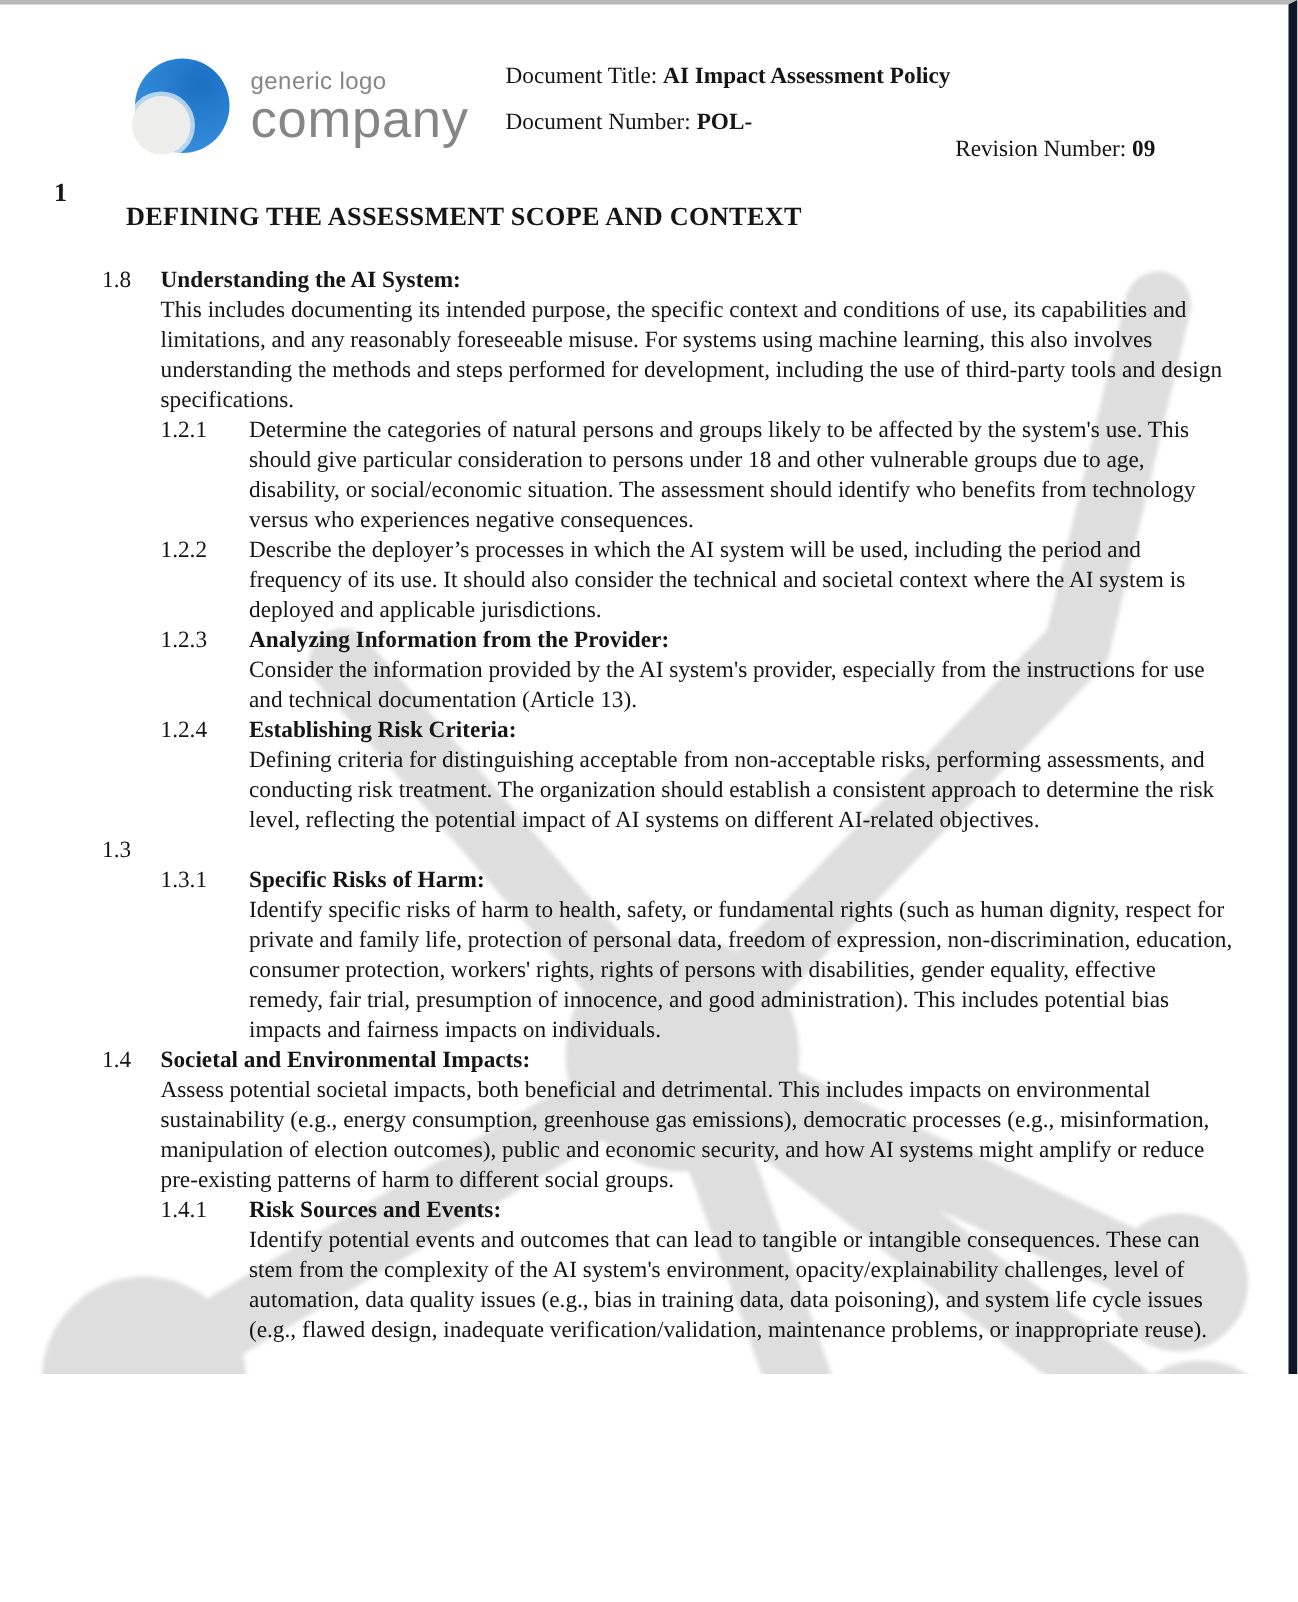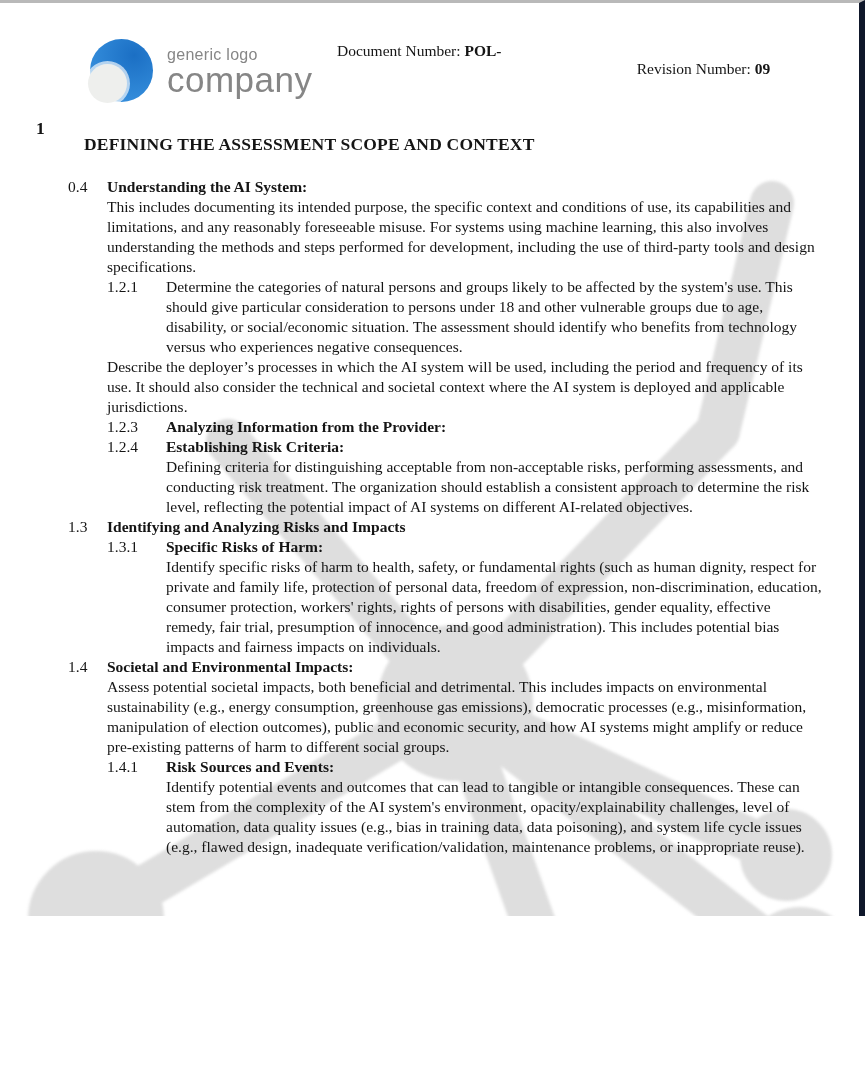--- a/index.html
+++ b/index.html
@@ -15,21 +15,21 @@
   .hdr { position:absolute; left:0; top:0; width:100%; z-index:2; }
   .logo-mark { position:absolute; left:90px; top:36px; width:63px; height:63px; border-radius:50%;
     background:radial-gradient(circle at 70% 26%, #1b6fc4 0%, #2e86d6 55%, #3f97e2 100%); }
   .logo-inner { position:absolute; left:-2px; top:25px; width:39px; height:39px; border-radius:50%;
     background:#eeefed; box-shadow:0 0 0 3px rgba(255,255,255,.65); }
   .logo-text { position:absolute; left:167px; top:43px; font-family:"Liberation Sans", sans-serif; color:#868686; }
   .logo-tagline { font-size:16px; line-height:17px; letter-spacing:.3px; }
   .logo-name { font-size:35px; line-height:33px; letter-spacing:.5px; }
   .doc-meta { position:absolute; left:337px; top:39px; font-size:15.5px; width:491px; }
   .meta-row { position:relative; height:20px; }
-  .meta-row + .meta-row { margin-top:11px;text-align:right; }
+  .meta-row + .meta-row { margin-top:11px; }
   .meta-row span, .meta-row b { white-space:pre; }
   .meta-rev { position:absolute; left:261px; top:0; }
   
   .main { position:absolute; left:0; top:114px; width:100%; z-index:1; }
   .h1-row { display:flex; padding-left:36px; font-weight:bold; font-size:17.5px; line-height:22px; margin-bottom:6px; letter-spacing:.2px; }
   .h1-num { width:32px; flex:none; }
   .h1-title { margin:16px; font-size:inherit; }
   .item { display:flex; font-size:15.5px; line-height:20px; }
   .item.lvl2 { padding-left:68px; }
   .item.lvl2 > .num { width:39px; flex:none; }
@@ -69,74 +69,75 @@
   <header class="hdr">
     <div class="logo-mark">
       <div class="logo-inner"></div>
     </div>
     <div class="logo-text">
       <div class="logo-tagline">generic logo</div>
       <div class="logo-name">company</div>
     </div>
     <div class="doc-meta">
       <div class="meta-row">
+        <span>Document Title: </span><b>AI Impact Assessment Policy</b>
+      </div>
+      <div class="meta-row">
         <span>Document Number: </span><b>POL-</b>
         <span class="meta-rev">
           <span>Revision Number: </span><b>09</b>
         </span>
       </div>
     </div>
   </header>
 
   <main class="main">
     <div class="h1-row">
       <span class="h1-num">1</span>
       <h1 class="h1-title">DEFINING THE ASSESSMENT SCOPE AND CONTEXT</h1>
     </div>
 
     <div class="item lvl2">
-      <span class="num">0.4</span>
+      <span class="num">1.8</span>
       <div class="content">
         <span class="ttl">Understanding the AI System:</span><span class="bdy">This includes documenting its intended purpose, the specific context and conditions of use, its capabilities and limitations, and any reasonably foreseeable misuse. For systems using machine learning, this also involves understanding the methods and steps performed for development, including the use of third-party tools and design specifications.</span>
       </div>
     </div>
 
 
     <div class="item lvl3">
       <span class="num">1.2.1</span>
       <div class="content">
         <span class="bdy">Determine the categories of natural persons and groups likely to be affected by the system's use. This should give particular consideration to persons under 18 and other vulnerable groups due to age, disability, or social/economic situation. The assessment should identify who benefits from technology versus who experiences negative consequences.</span>
       </div>
     </div>
 
     <div class="item lvl3">
+      <span class="num">1.2.2</span>
       <div class="content">
         <span class="bdy">Describe the deployer’s processes in which the AI system will be used, including the period and frequency of its use. It should also consider the technical and societal context where the AI system is deployed and applicable jurisdictions.</span>
       </div>
     </div>
 
     <div class="item lvl3">
       <span class="num">1.2.3</span>
       <div class="content">
-        <span class="ttl">Analyzing Information from the Provider:</span>
+        <span class="ttl">Analyzing Information from the Provider:</span><span class="bdy">Consider the information provided by the AI system's provider, especially from the instructions for use and technical documentation (Article 13).</span>
       </div>
     </div>
 
     <div class="item lvl3">
       <span class="num">1.2.4</span>
       <div class="content">
         <span class="ttl">Establishing Risk Criteria:</span><span class="bdy">Defining criteria for distinguishing acceptable from non-acceptable risks, performing assessments, and conducting risk treatment. The organization should establish a consistent approach to determine the risk level, reflecting the potential impact of AI systems on different AI-related objectives.</span>
       </div>
     </div>
 
     <div class="item lvl2">
       <span class="num">1.3</span>
-      <div class="content">
-        <span class="ttl">Identifying and Analyzing Risks and Impacts</span>
-      </div>
     </div>
 
     <div class="item lvl3">
       <span class="num">1.3.1</span>
       <div class="content">
         <span class="ttl">Specific Risks of Harm:</span><span class="bdy">Identify specific risks of harm to health, safety, or fundamental rights (such as human dignity, respect for private and family life, protection of personal data, freedom of expression, non-discrimination, education, consumer protection, workers' rights, rights of persons with disabilities, gender equality, effective remedy, fair trial, presumption of innocence, and good administration). This includes potential bias impacts and fairness impacts on individuals.</span>
       </div>
     </div>
 
     <div class="item lvl2">

